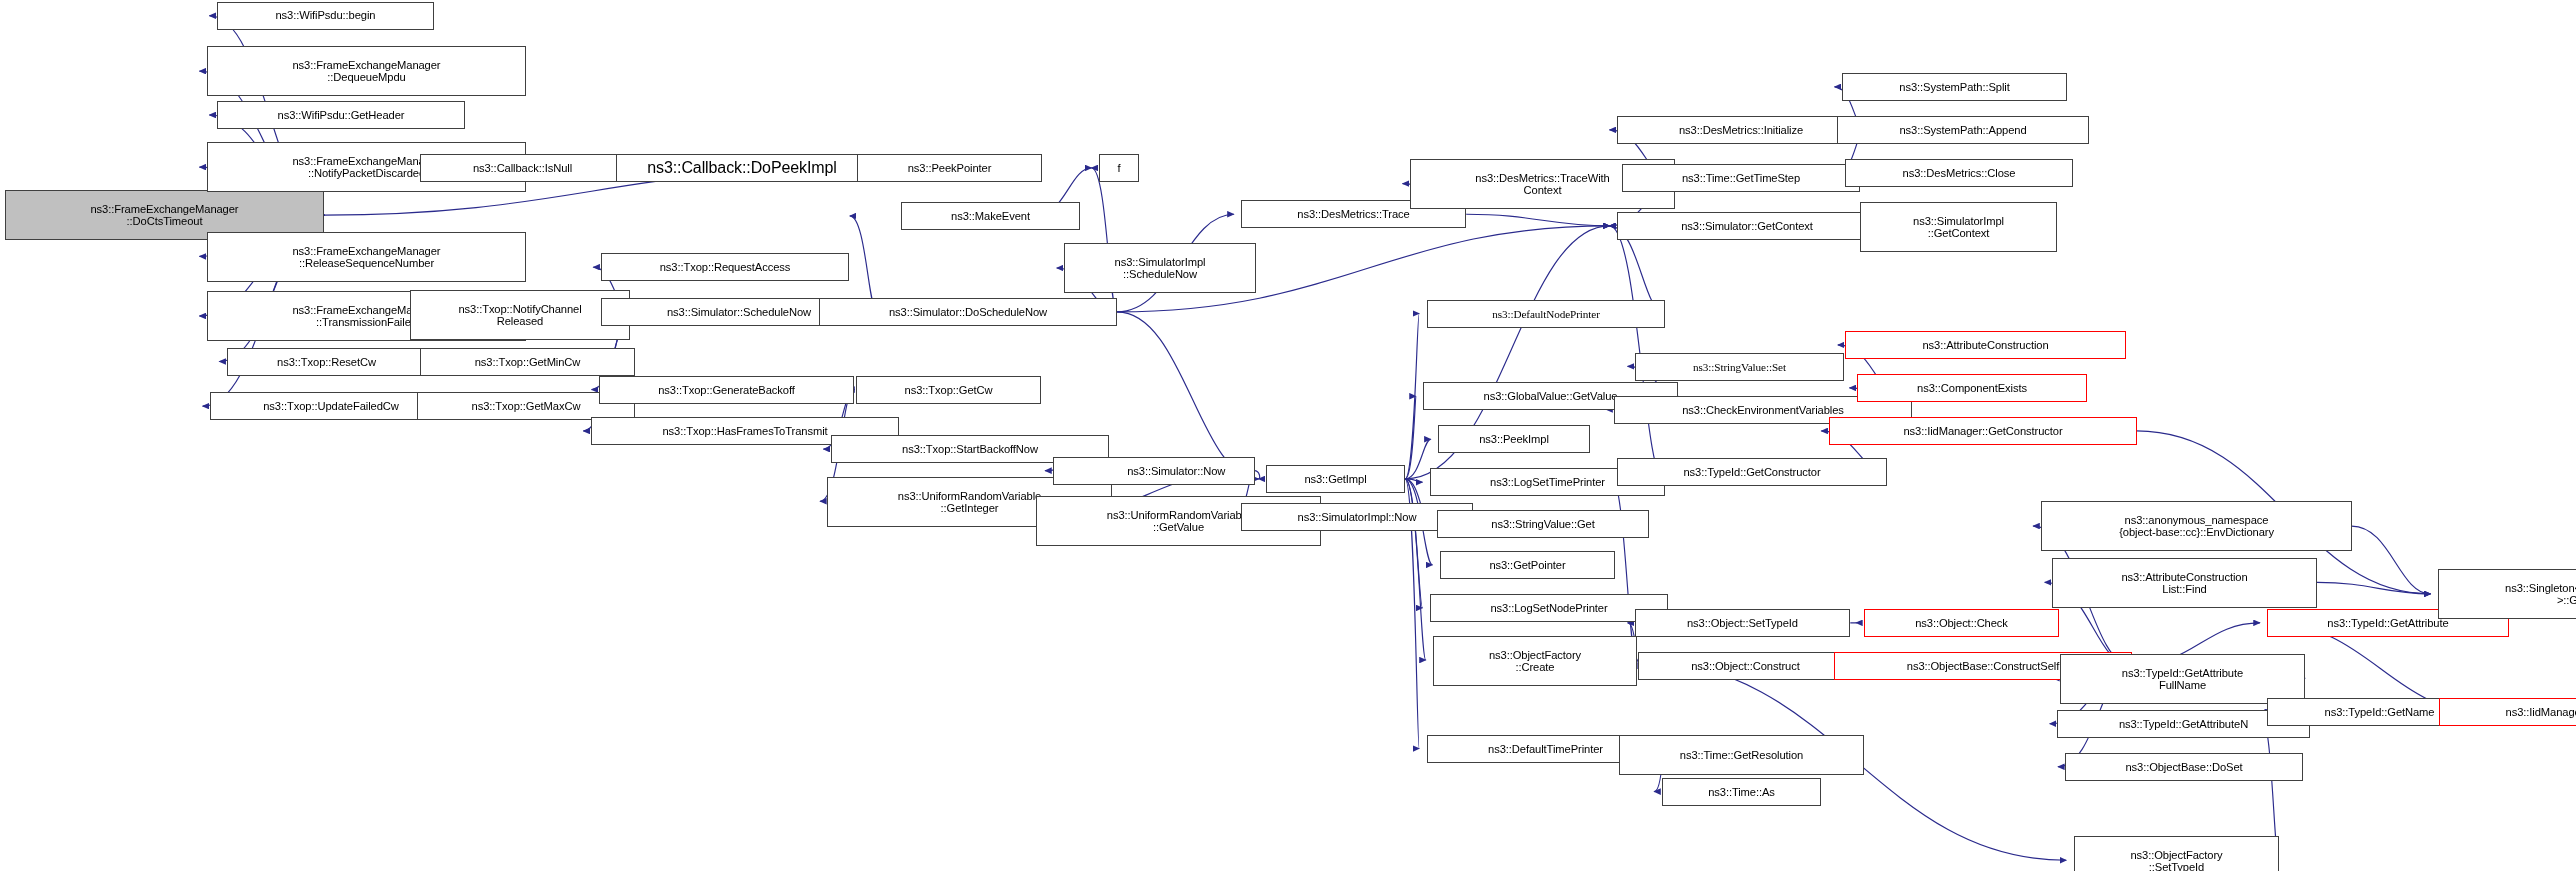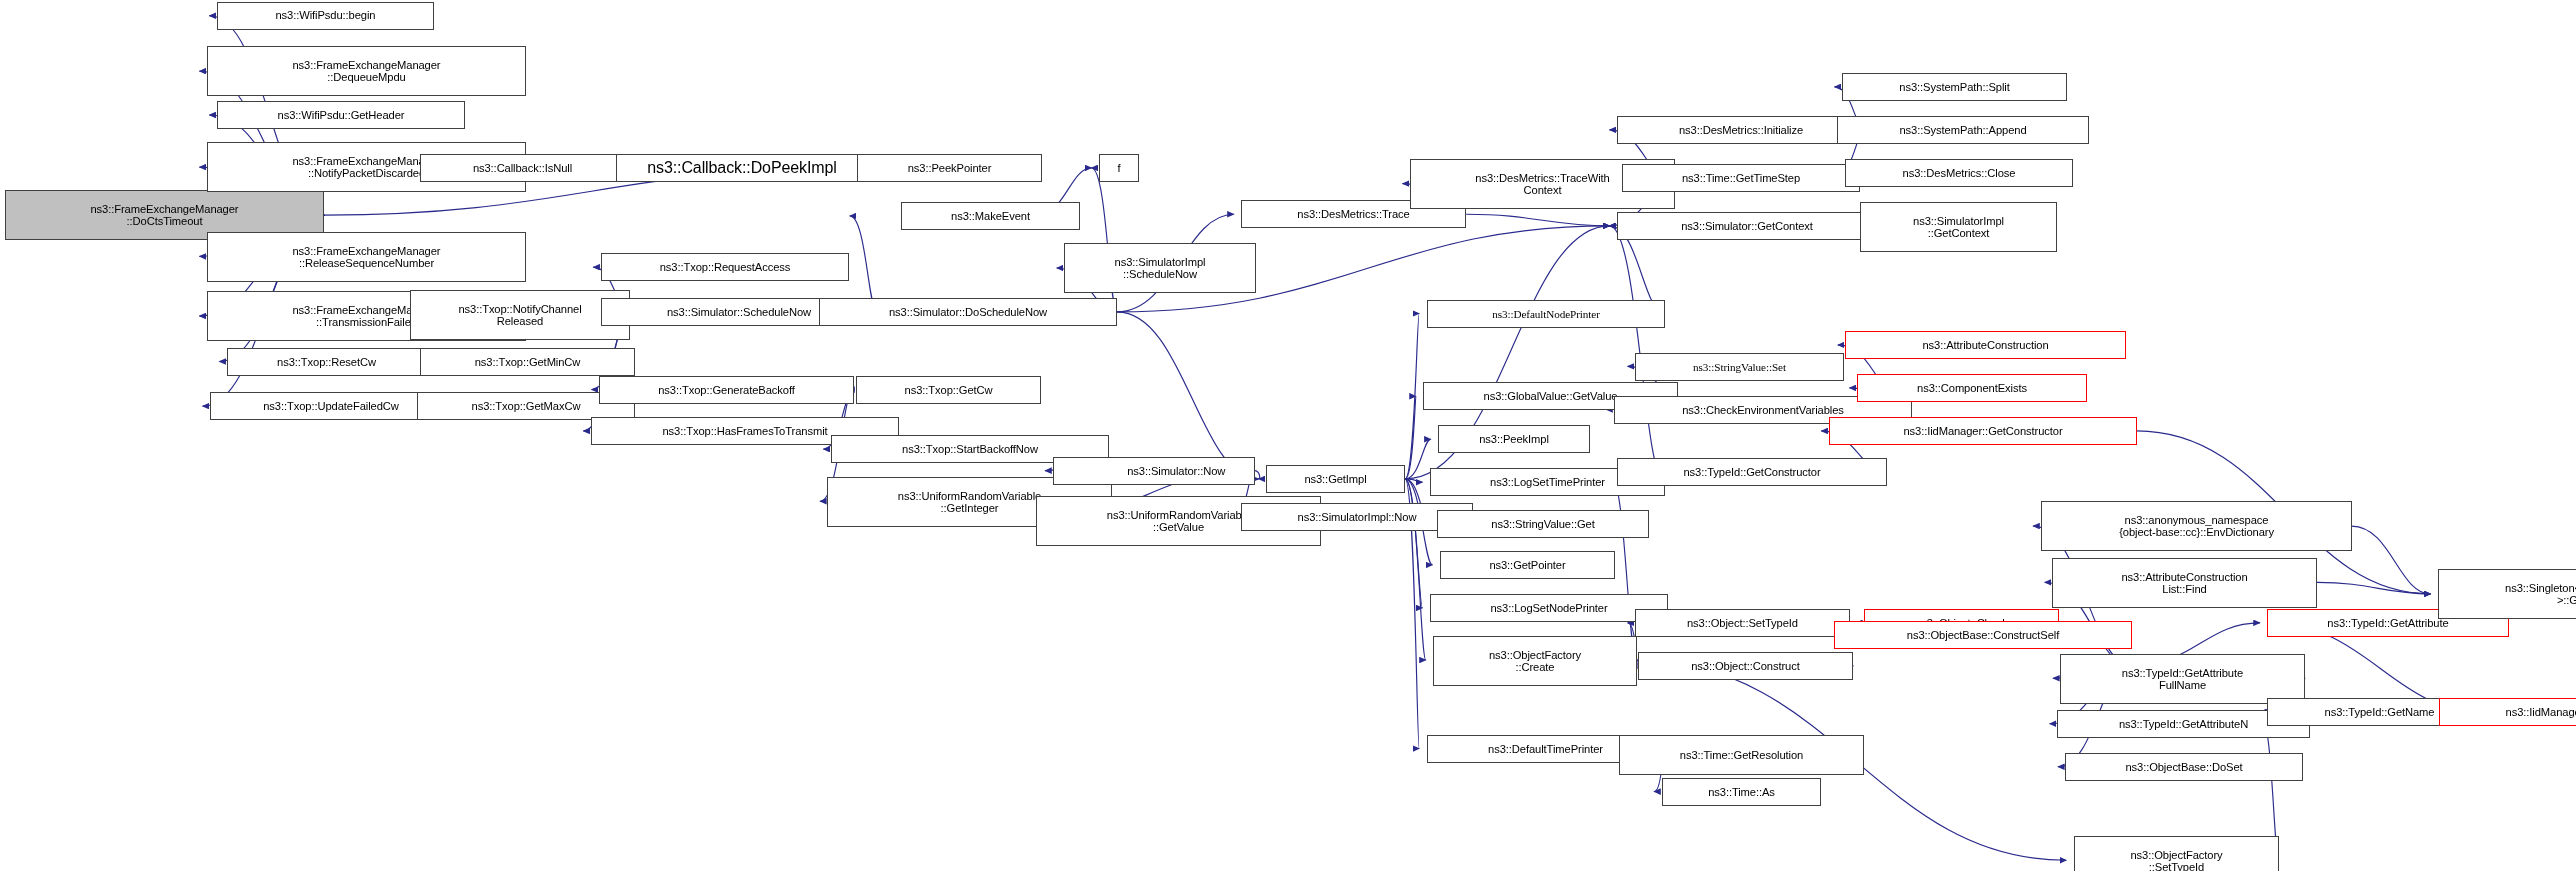--- a/index.html
+++ b/index.html
@@ -209,21 +209,21 @@
       <div class="node" style="left: 1614px; top: 396px; width: 298px; height: 28px; font-size: 11.2px;">ns3::CheckEnvironmentVariables</div>
       <div class="node" style="left: 1617px; top: 458px; width: 270px; height: 28px; font-size: 11.2px;">ns3::TypeId::GetConstructor</div>
       <div class="node" style="left: 1635px; top: 609px; width: 215px; height: 28px; font-size: 11.2px;">ns3::Object::SetTypeId</div>
       <div class="node" style="left: 1638px; top: 652px; width: 215px; height: 28px; font-size: 11.2px;">ns3::Object::Construct</div>
       <div class="node" style="left: 1619px; top: 735px; width: 245px; height: 40px; font-size: 11.2px;">ns3::Time::GetResolution</div>
       <div class="node" style="left: 1662px; top: 778px; width: 159px; height: 28px; font-size: 11.2px;">ns3::Time::As</div>
       <div class="node red" style="left: 1845px; top: 331px; width: 281px; height: 28px; font-size: 11.2px;">ns3::AttributeConstruction</div>
       <div class="node red" style="left: 1857px; top: 374px; width: 230px; height: 28px; font-size: 11.2px;">ns3::ComponentExists</div>
       <div class="node red" style="left: 1829px; top: 417px; width: 308px; height: 28px; font-size: 11.2px;">ns3::IidManager::GetConstructor</div>
       <div class="node red" style="left: 1864px; top: 609px; width: 195px; height: 28px; font-size: 11.2px;">ns3::Object::Check</div>
-      <div class="node red" style="left: 1834px; top: 621px; width: 298px; height: 28px; font-size: 11.2px;">ns3::ObjectBase::ConstructSelf</div>
+      <div class="node red" style="left: 1834px; top: 652px; width: 298px; height: 28px; font-size: 11.2px;">ns3::ObjectBase::ConstructSelf</div>
       <div class="node" style="left: 2041px; top: 501px; width: 311px; height: 50px; font-size: 11.2px;">ns3::anonymous_namespace
 {object-base::cc}::EnvDictionary</div>
       <div class="node" style="left: 2052px; top: 558px; width: 265px; height: 50px; font-size: 11.2px;">ns3::AttributeConstruction
 List::Find</div>
       <div class="node" style="left: 2060px; top: 654px; width: 245px; height: 50px; font-size: 11.2px;">ns3::TypeId::GetAttribute
 FullName</div>
       <div class="node" style="left: 2057px; top: 710px; width: 253px; height: 28px; font-size: 11.2px;">ns3::TypeId::GetAttributeN</div>
       <div class="node" style="left: 2065px; top: 753px; width: 238px; height: 28px; font-size: 11.2px;">ns3::ObjectBase::DoSet</div>
       <div class="node" style="left: 2074px; top: 836px; width: 205px; height: 50px; font-size: 11.2px;">ns3::ObjectFactory
 ::SetTypeId</div>

